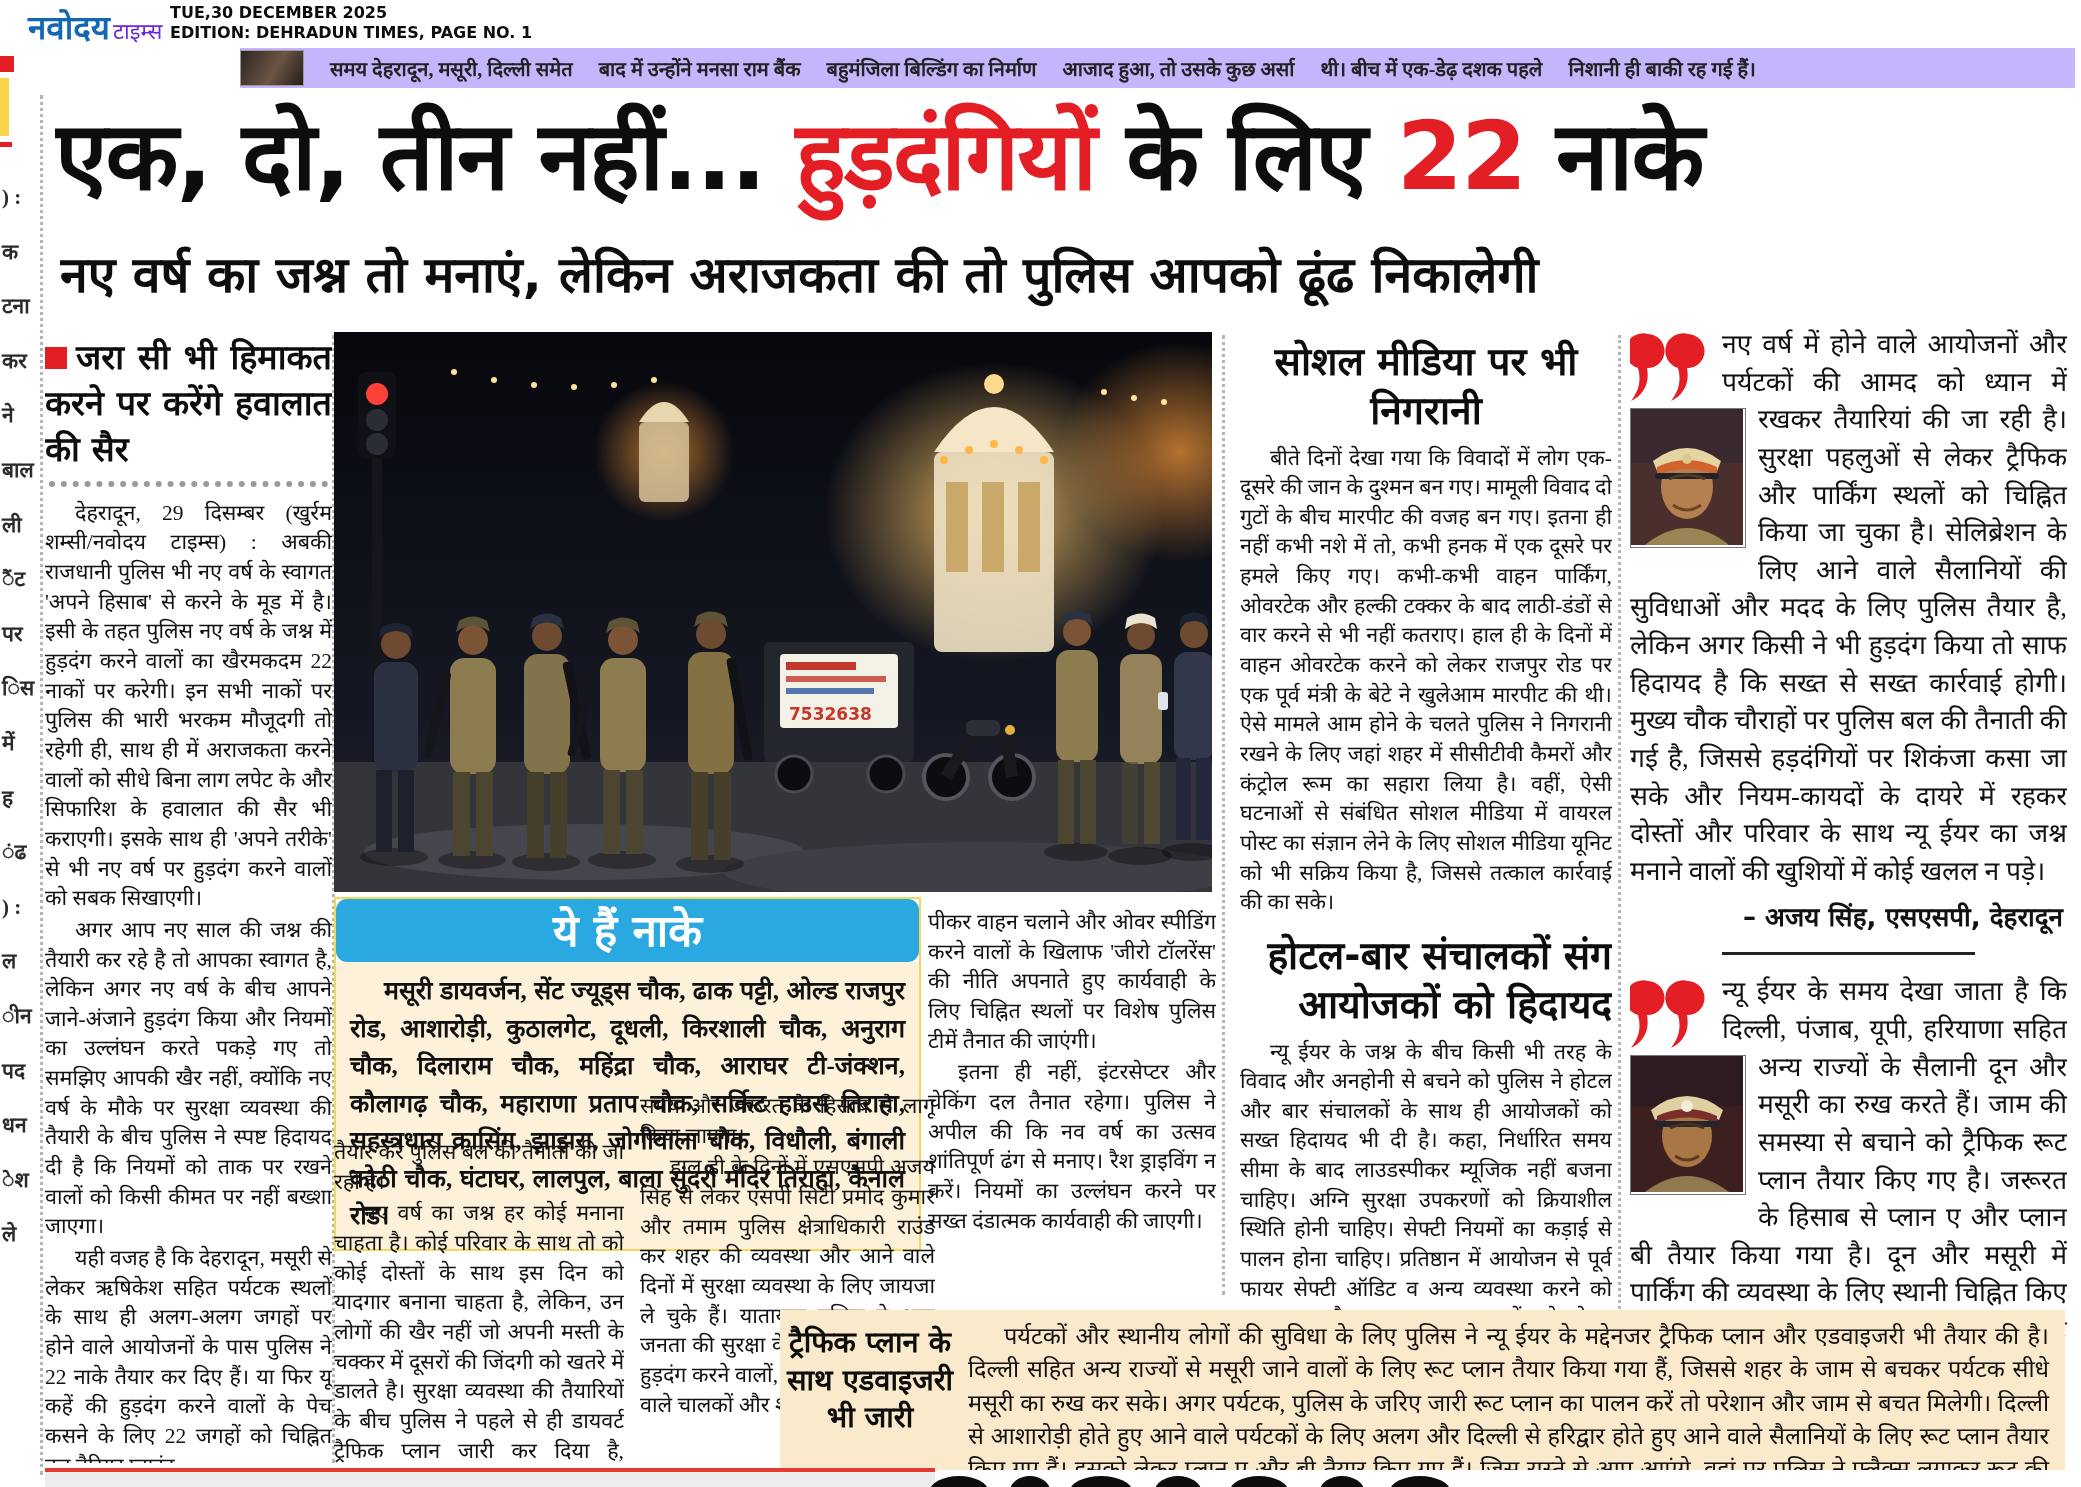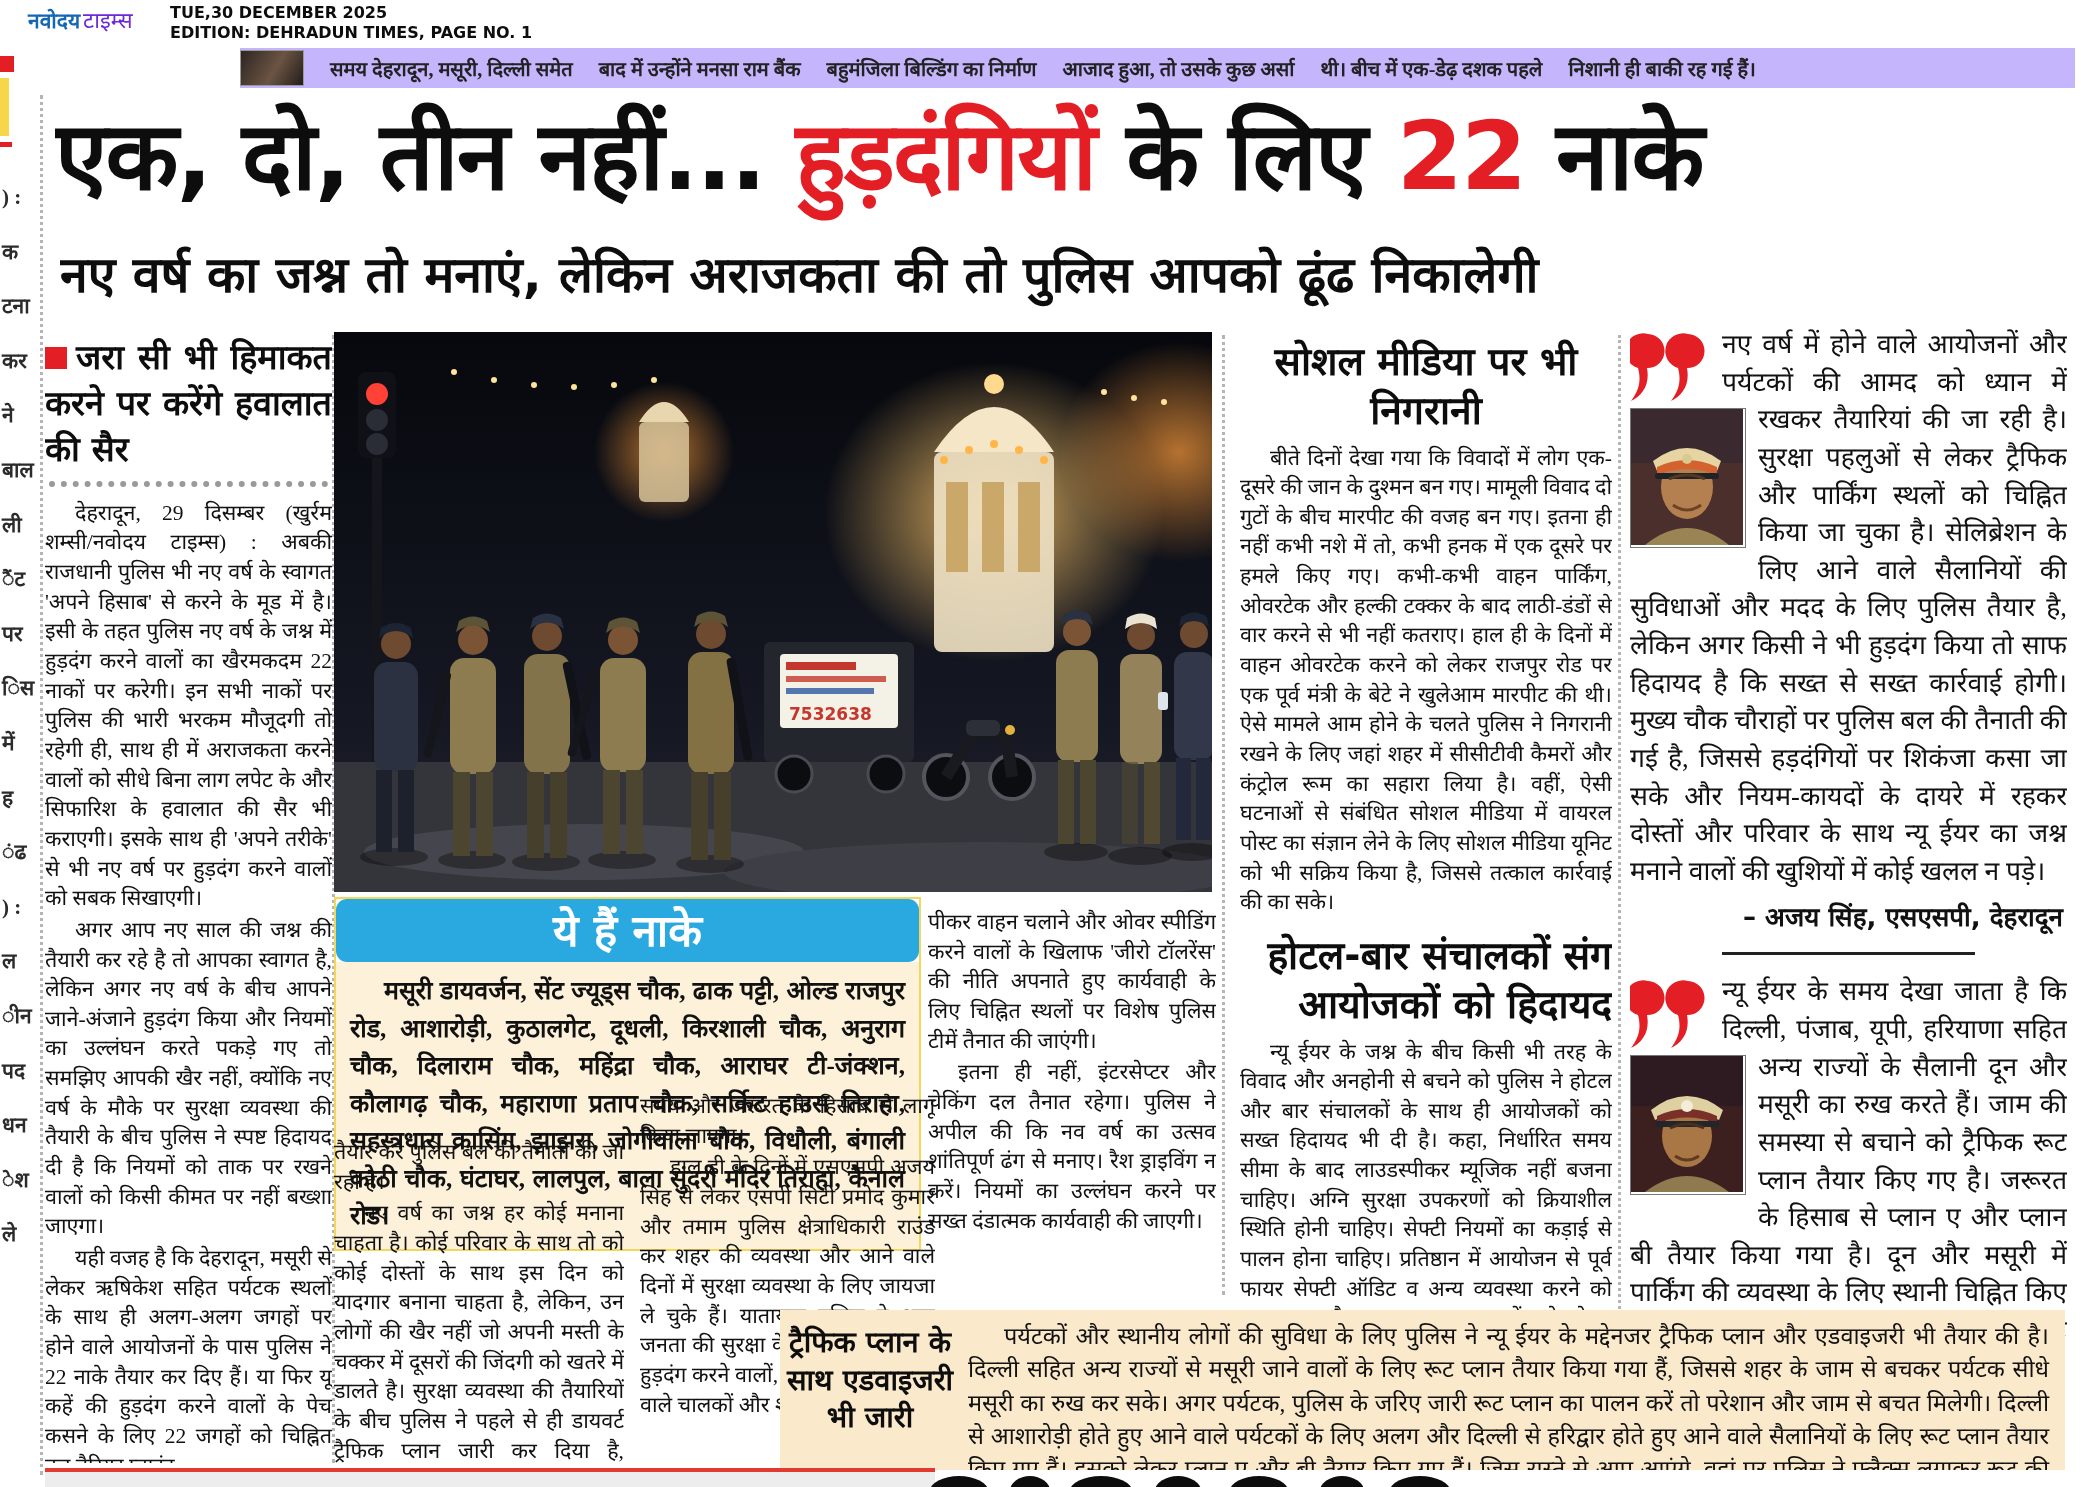--- a/index.html
+++ b/index.html
@@ -1,21 +1,21 @@
 <!DOCTYPE html>
 <html lang="hi"><head>
 <meta charset="utf-8">
 <style>
   html,body{margin:0;padding:0;background:#e9e9e9;}
   .page{position:relative;width:2081px;height:1487px;background:#ffffff;overflow:hidden;
         font-family:"Liberation Serif", serif;color:#111;}
   
   .masthead{position:absolute;left:0;top:0;width:2081px;height:46px;background:#fff;}
   .logo{position:absolute;left:28px;top:4px;white-space:nowrap;}
-  .logo-main{font-family:"DejaVu Sans",sans-serif;font-weight:800;font-size:21px;color:#1467b3;}
+  .logo-main{font-family:"DejaVu Sans",sans-serif;font-weight:800;font-size:33px;color:#1467b3;}
   .logo-sub{font-family:"DejaVu Sans",sans-serif;font-weight:400;font-size:22px;color:#6d28d9;margin-left:3px;}
   .dateblock{position:absolute;left:170px;top:3px;font-family:"DejaVu Sans",sans-serif;
              font-weight:700;font-size:16px;line-height:1.25;color:#0d0d0d;}
   
   .top-strip{position:absolute;left:240px;top:48px;width:1835px;height:40px;background:#c4b5fd;
              display:flex;align-items:center;gap:26px;font-size:20px;font-weight:600;color:#222;white-space:nowrap;overflow:hidden;}
   .strip-photo{flex:0 0 62px;height:34px;background:linear-gradient(120deg,#2d2622,#6b5443 55%,#241d1a);border:1px solid #999;}
   
   .left-edge{position:absolute;left:0;top:50px;width:38px;height:1437px;overflow:hidden;}
   .edge-chip-red{position:absolute;left:0;top:6px;width:14px;height:16px;background:#e31e25;}

